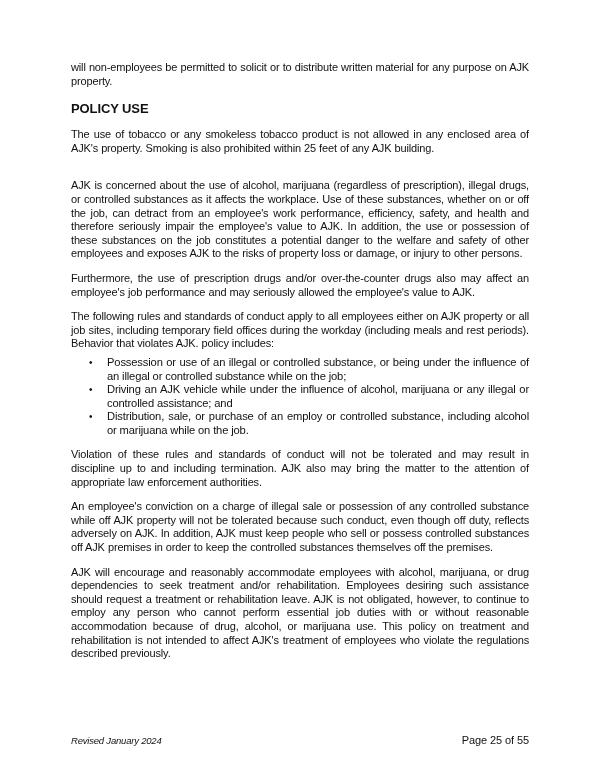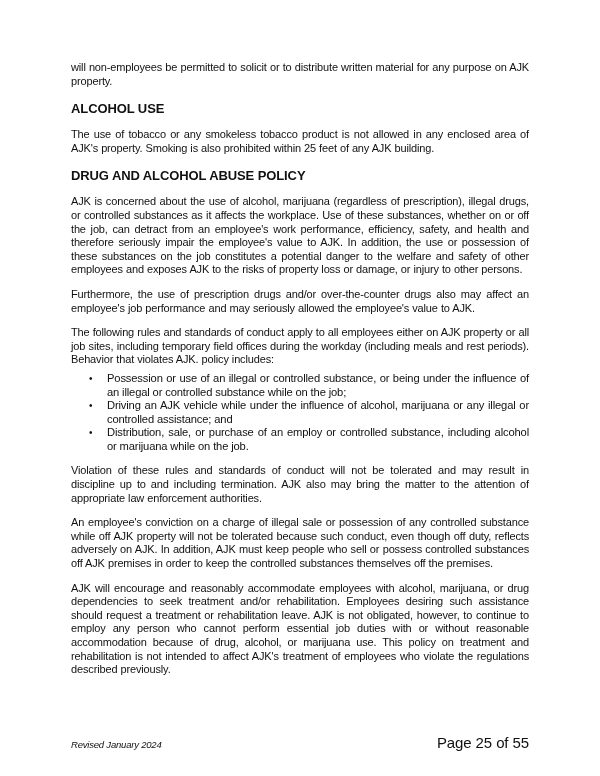--- a/index.html
+++ b/index.html
@@ -67,40 +67,39 @@
       display: flex;
       justify-content: space-between;
       align-items: baseline;
     }
     .footer .revised {
       font-style: italic;
       font-size: 9.5px;
       letter-spacing: -0.2px;
     }
     .footer .pagenum {
-      font-size: 15px;
+      font-size: 11px;
       letter-spacing: -0.1px;
     }
   </style>
 </head>
 <body>
 
 <div class="page">
 
   <p class="last-left">will non-employees be permitted to solicit or to distribute written material for any purpose on AJK property.</p>
 
   <div class="gap-md"></div>
 
-  <h2>ALCOHOL USE</h2>
+  <h2>POLICY USE</h2>
   <div class="gap-sm"></div>
   <p class="last-left">The use of tobacco or any smokeless tobacco product is not allowed in any enclosed area of AJK's property.  Smoking is also prohibited within 25 feet of any AJK building.</p>
 
   <div class="gap-md"></div>
 
-  <h2>DRUG AND ALCOHOL ABUSE POLICY</h2>
   <div class="gap-sm"></div>
 
   <p class="last-left">AJK is concerned about the use of alcohol, marijuana (regardless of prescription), illegal drugs, or controlled substances as it affects the workplace.  Use of these substances, whether on or off the job, can detract from an employee's work performance, efficiency, safety, and health and therefore seriously impair the employee's value to AJK.  In addition, the use or possession of these substances on the job constitutes a potential danger to the welfare and safety of other employees and exposes AJK to the risks of property loss or damage, or injury to other persons.</p>
   <div class="gap-sm"></div>
 
   <p class="last-left">Furthermore, the use of prescription drugs and/or over-the-counter drugs also may affect an employee's job performance and may seriously allowed the employee's value to AJK.</p>
   <div class="gap-sm"></div>
 
   <p class="last-left">The following rules and standards of conduct apply to all employees either on AJK property or all job sites, including temporary field offices during the workday (including meals and rest periods).  Behavior that violates AJK.  policy includes:</p>
   <div style="height:5px"></div>

